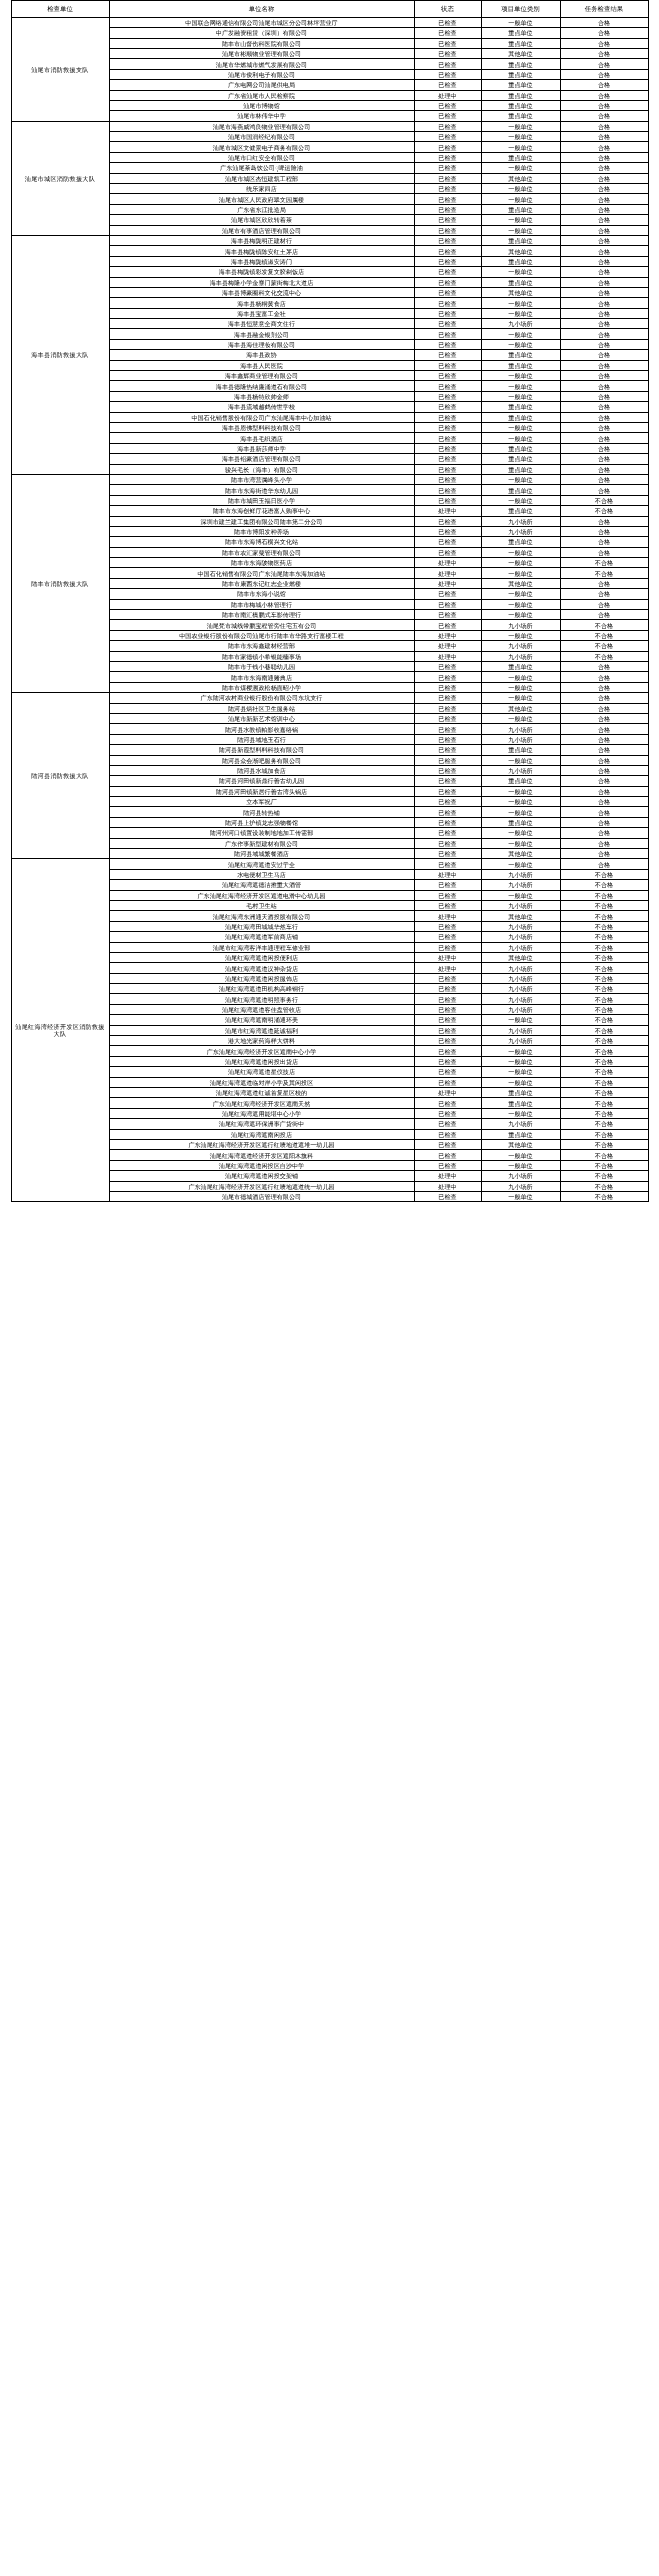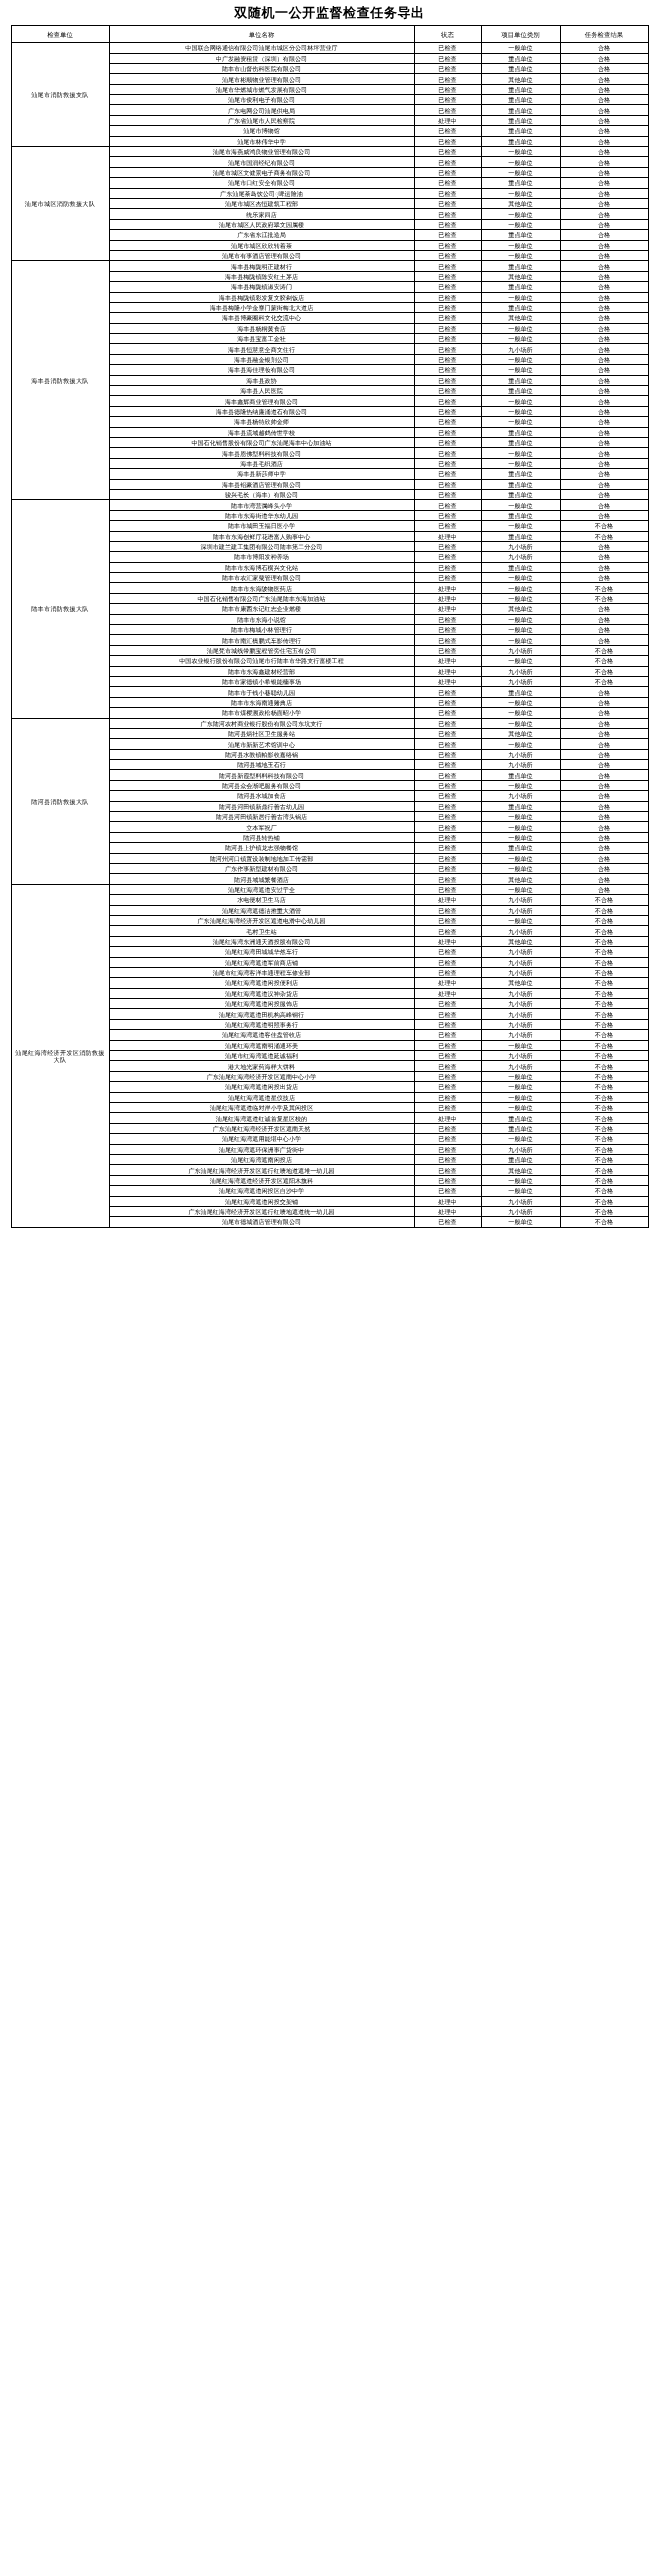--- a/index.html
+++ b/index.html
@@ -49,21 +49,20 @@
   col.c1{width:305px;}
   col.c2{width:67px;}
   col.c3{width:79px;}
   col.c4{width:88px;}
   tr.row{height:10.4px;}
 </style>
 </head>
 <body>
 
 <div id="page">
-  <div class="doc-title">双随机一公开监督检查任务导出</div>
   <table class="grid">
     <colgroup>
       <col class="c0">
         <col class="c1">
         <col class="c2">
         <col class="c3">
         <col class="c4">
     </colgroup>
     <thead>
       <tr>

